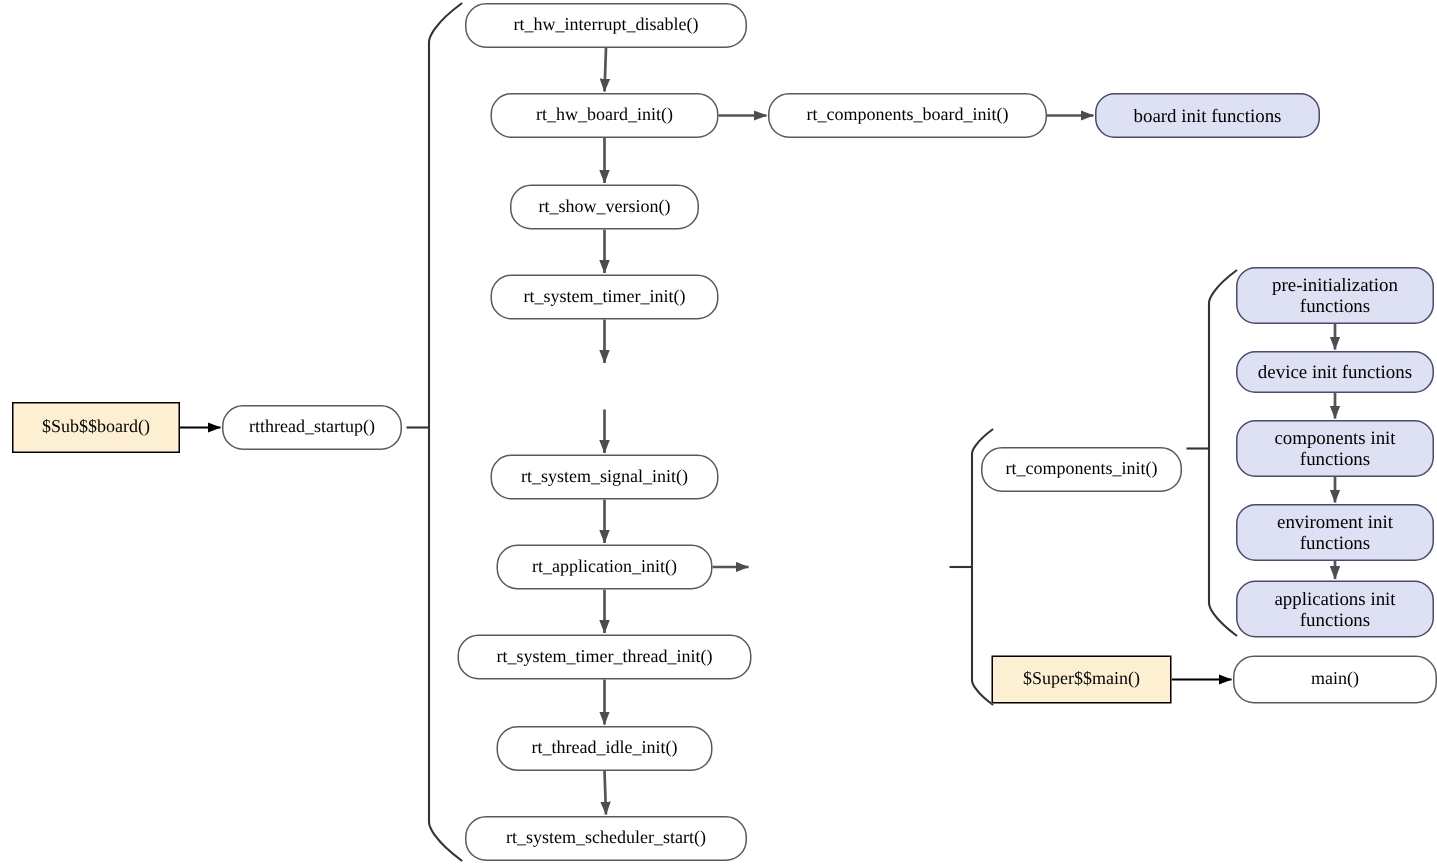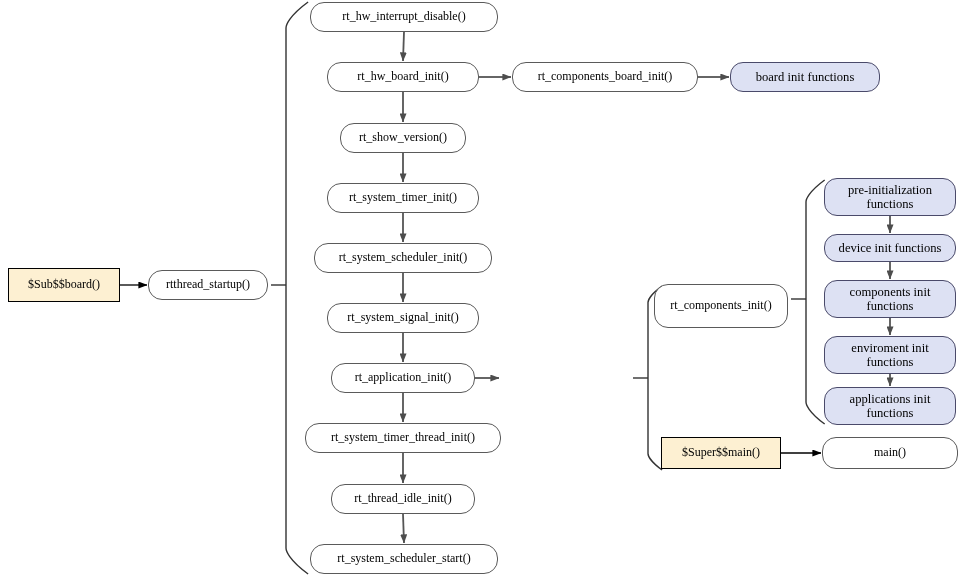--- a/index.html
+++ b/index.html
@@ -84,29 +84,28 @@
           <line x1="791" y1="299" x2="806" y2="299" stroke="#333333" stroke-width="1.4"></line>
         </g>
       </g>
   </svg>
 <div class="node rect" style="left: 8px; top: 268px; width: 112px; height: 34px;">$Sub$$board()</div>
     <div class="node plain" style="left: 148px; top: 270px; width: 120px; height: 30px;">rtthread_startup()</div>
     <div class="node plain" style="left: 310px; top: 2px; width: 188px; height: 30px;">rt_hw_interrupt_disable()</div>
     <div class="node plain" style="left: 327px; top: 62px; width: 152px; height: 30px;">rt_hw_board_init()</div>
     <div class="node plain" style="left: 340px; top: 123px; width: 126px; height: 30px;">rt_show_version()</div>
     <div class="node plain" style="left: 327px; top: 183px; width: 152px; height: 30px;">rt_system_timer_init()</div>
-    <div class="node plain" style="left: 314px; top: 243px; width: 178px; height: 30px;">rt_system_scheduler_init()</div>
     <div class="node plain" style="left: 327px; top: 303px; width: 152px; height: 30px;">rt_system_signal_init()</div>
     <div class="node plain" style="left: 331px; top: 363px; width: 144px; height: 30px;">rt_application_init()</div>
     <div class="node plain" style="left: 305px; top: 423px; width: 196px; height: 30px;">rt_system_timer_thread_init()</div>
     <div class="node plain" style="left: 331px; top: 484px; width: 144px; height: 30px;">rt_thread_idle_init()</div>
     <div class="node plain" style="left: 310px; top: 544px; width: 188px; height: 30px;">rt_system_scheduler_start()</div>
     <div class="node plain" style="left: 512px; top: 62px; width: 186px; height: 30px;">rt_components_board_init()</div>
     <div class="node blue" style="left: 730px; top: 62px; width: 150px; height: 30px;">board init functions</div>
-    <div class="node plain" style="left: 654px; top: 284px; width: 134px; height: 44px;">rt_components_init()</div>
+    <div class="node plain" style="left: 654px; top: 298px; width: 134px; height: 30px;">rt_components_init()</div>
     <div class="node rect" style="left: 661px; top: 437px; width: 120px; height: 32px;">$Super$$main()</div>
     <div class="node plain" style="left: 822px; top: 437px; width: 136px; height: 32px;">main()</div>
     <div class="node blue" style="left: 824px; top: 178px; width: 132px; height: 38px;">pre-initialization
 functions</div>
     <div class="node blue" style="left: 824px; top: 234px; width: 132px; height: 28px;">device init functions</div>
     <div class="node blue" style="left: 824px; top: 280px; width: 132px; height: 38px;">components init
 functions</div>
     <div class="node blue" style="left: 824px; top: 336px; width: 132px; height: 38px;">enviroment init
 functions</div>
     <div class="node blue" style="left: 824px; top: 387px; width: 132px; height: 38px;">applications init

